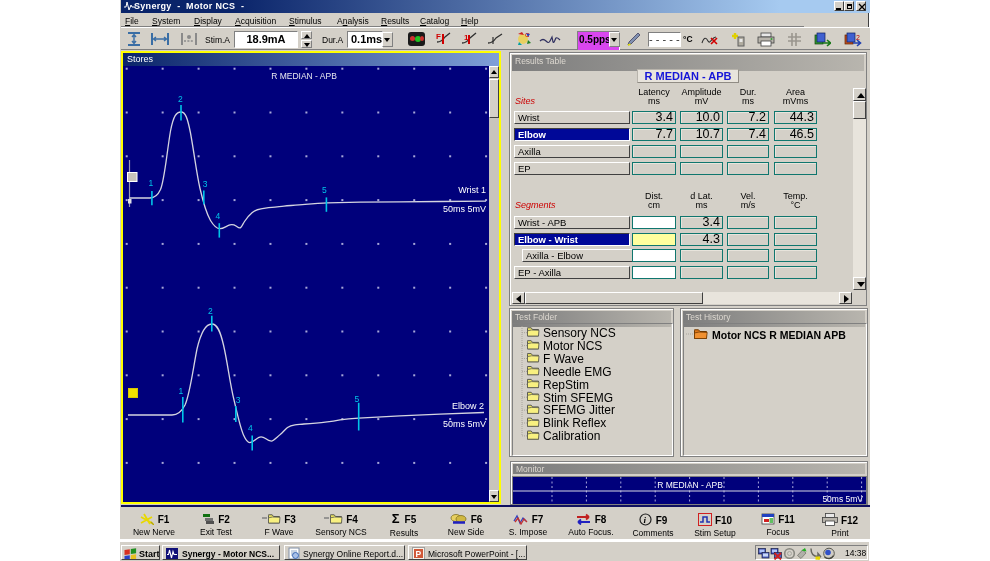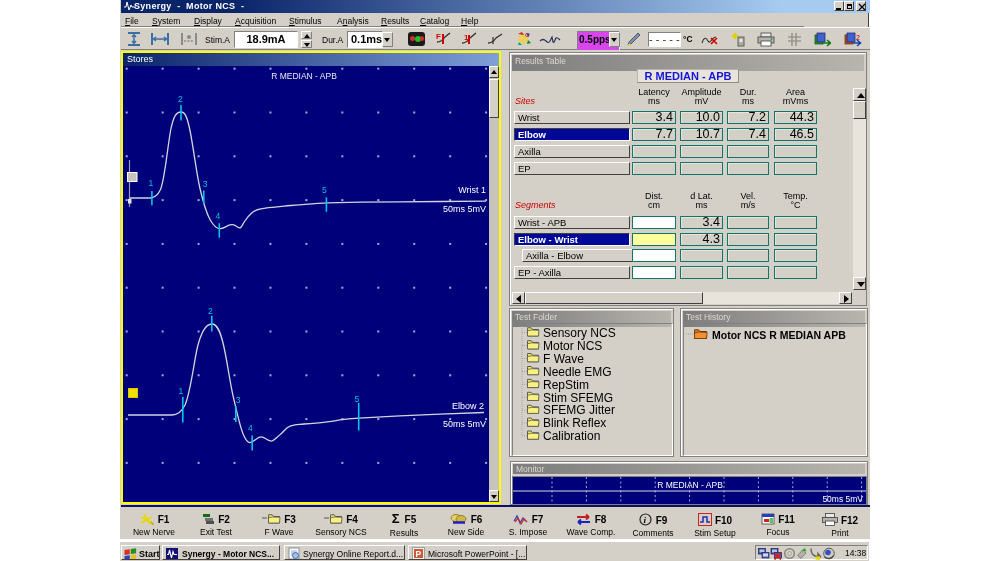--- a/index.html
+++ b/index.html
@@ -467,21 +467,21 @@
             <path d="M1 8 L4 3 L7 10 L10 5 L13 8" stroke="#3040c0" stroke-width="1.3" fill="none"></path>
             <path d="M2 9 L5 5 L8 11 L11 6 L14 9" stroke="#c03030" stroke-width="1.3" fill="none"></path>
           </svg>F7</div>
         <div class="fnlbl">S. Impose</div>
       </div>
     <div class="fncell" style="left:439px;">
         <div class="fnkey"><svg width="15" height="12" style="position:relative;top:2px;margin-right:4px">
             <path d="M1 4 H13 M13 4 L10 1.5 M13 4 L10 6.5" stroke="#c02020" stroke-width="1.8" fill="none"></path>
             <path d="M14 9 H2 M2 9 L5 6.5 M2 9 L5 11.5" stroke="#2020c0" stroke-width="1.8" fill="none"></path>
           </svg>F8</div>
-        <div class="fnlbl">Wave Comp.</div>
+        <div class="fnlbl">Auto Focus.</div>
       </div>
     <div class="fncell" style="left:501px;">
         <div class="fnkey"><svg width="13" height="13" style="position:relative;top:2px;margin-right:4px">
             <circle cx="6.5" cy="6.5" r="5.5" fill="none" stroke="#202020" stroke-width="1.2"></circle>
             <text x="4.5" y="10" font-size="9" font-style="italic" font-family="Liberation Serif">i</text>
           </svg>F9</div>
         <div class="fnlbl">Comments</div>
       </div>
     <div class="fncell" style="left:563px;">
         <div class="fnkey"><svg width="14" height="13" style="position:relative;top:2px;margin-right:3px">

